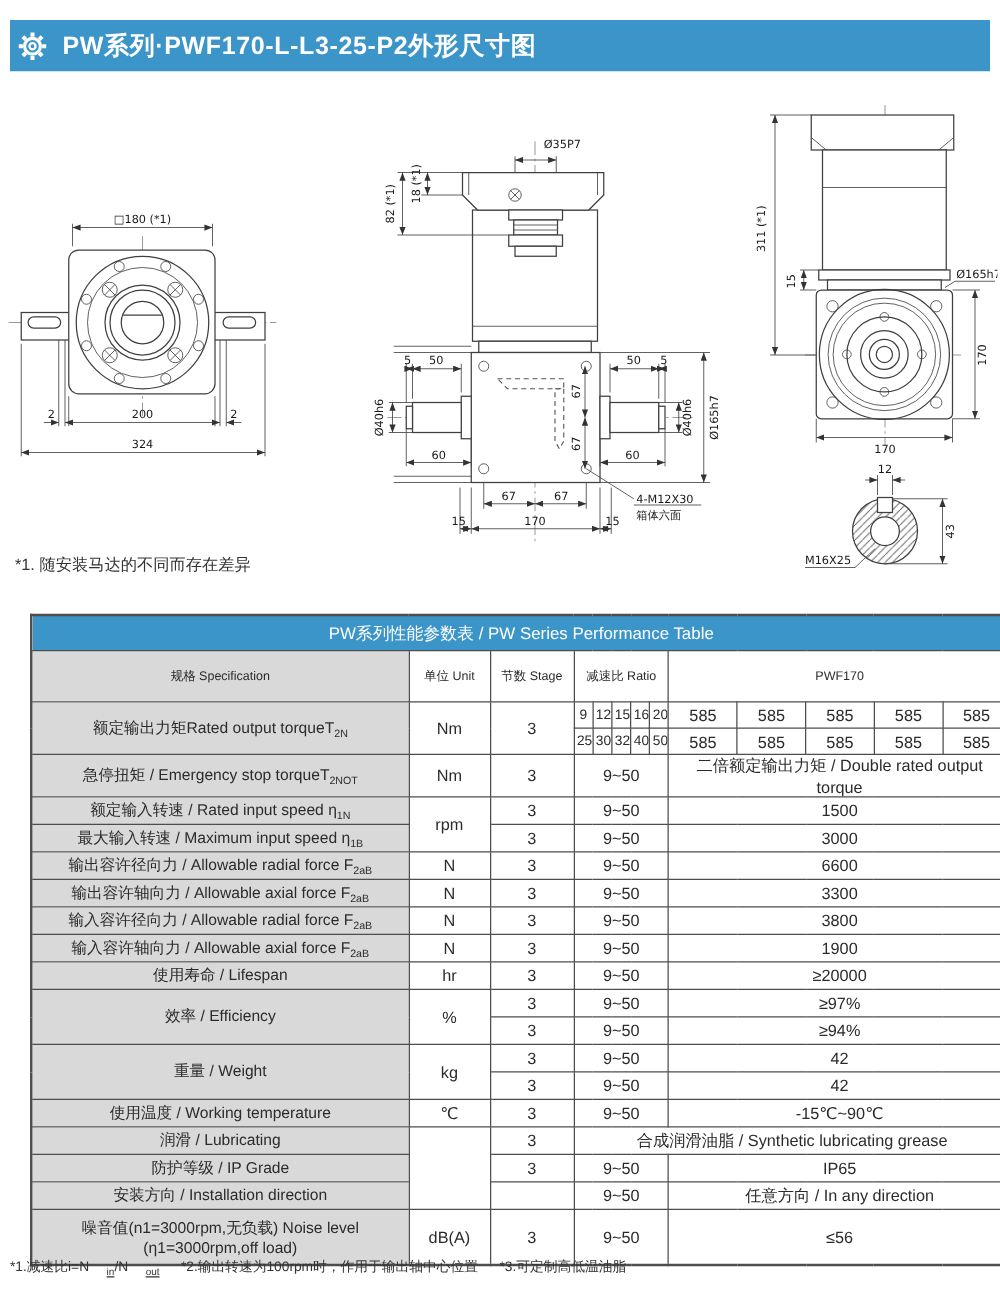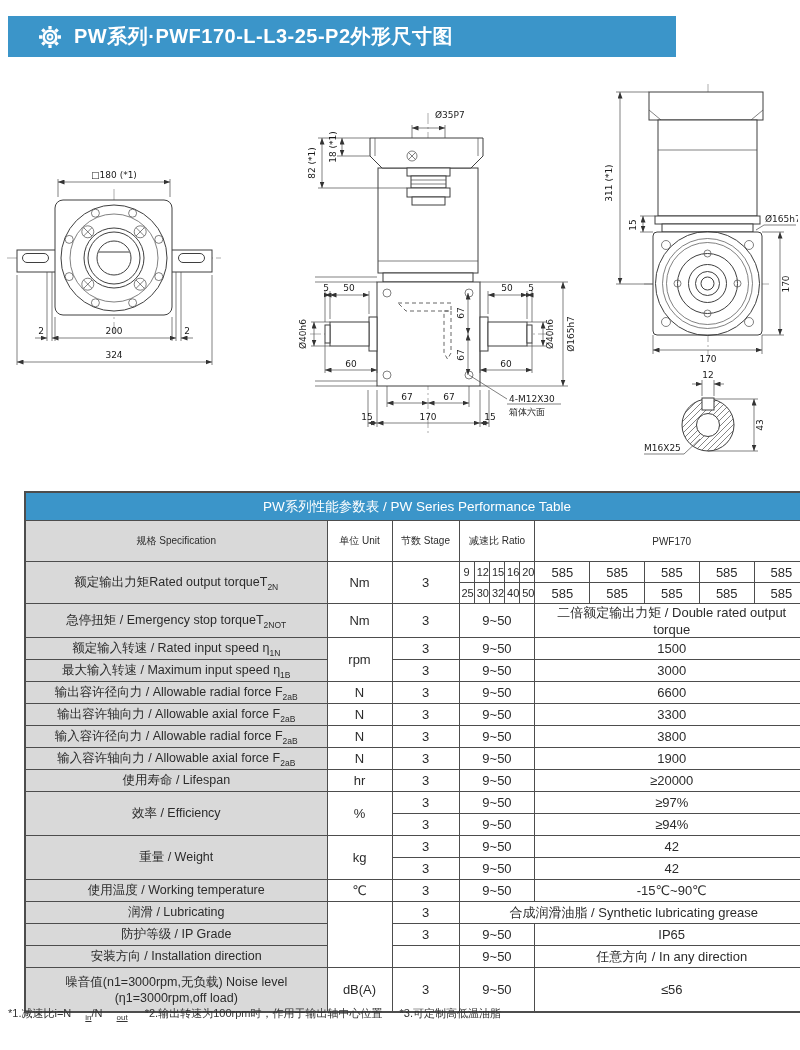--- a/index.html
+++ b/index.html
@@ -1,20 +1,20 @@
 <!DOCTYPE html>
 <html><head>
 <meta charset="utf-8">
 <style>
   html,body{margin:0;padding:0;background:#fff;}
   .page{position:relative;width:800px;height:1050px;background:#fff;overflow:hidden;
         font-family:"Liberation Sans","DejaVu Sans",sans-serif;color:#2b2b2b;}
   
-  .title-bar{position:absolute;left:8px;top:16px;width:668px;height:41px;background:#3b95c9;
-             display:flex;align-items:center;box-sizing:border-box;padding-left:28px;}
+  .title-bar{position:absolute;left:8px;top:16px;width:784px;height:41px;background:#3b95c9;
+             display:flex;align-items:center;box-sizing:border-box;padding-left:4px;}
   .title-bar h1{margin:0 0 0 10px;font-size:20px;font-weight:bold;color:#fff;letter-spacing:.5px;}
   
   .note{position:absolute;left:12px;top:443px;font-size:13px;color:#333;}
   .footnote{position:absolute;left:8px;top:1006px;font-size:11px;color:#333;}
   .footnote span{margin-right:14px;}
   .footnote sub{font-size:8px;text-decoration:underline;}
   
   .dwg{position:absolute;}
   .ln{stroke:#3f3f3f;stroke-width:1;fill:none;}
   .lnf{stroke:#3f3f3f;stroke-width:1;fill:#fff;}
@@ -304,20 +304,21 @@
     <text class="d" x="24" y="105" transform="rotate(-90 24 105)">311 (*1)</text>
     <text class="d" x="48" y="147" transform="rotate(-90 48 147)">15</text>
     <text class="d ds" x="177" y="144">Ø165h7</text>
     <text class="d" x="201" y="206" transform="rotate(-90 201 206)">170</text>
     <text class="d" x="120" y="284">170</text>
     <text class="d" x="120" y="300">12</text>
     <text class="d" x="175" y="347" transform="rotate(-90 175 347)">43</text>
     <text class="d ds" x="56" y="373">M16X25</text>
   </svg>
 
+  <div class="note">*1. 随安装马达的不同而存在差异</div>
 
   <table class="perf">
     <colgroup>
       <col style="width:302px">
         <col style="width:65px">
         <col style="width:67px">
       <col style="width:15.2px">
         <col style="width:15.2px">
         <col style="width:15.2px">
         <col style="width:15.2px">

